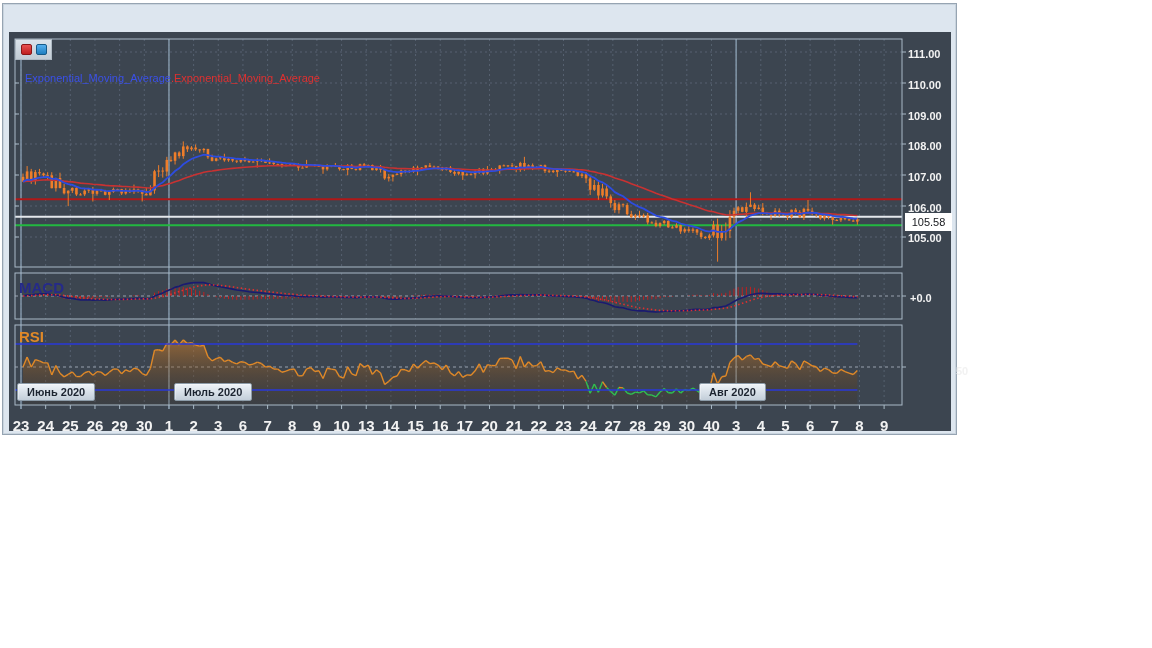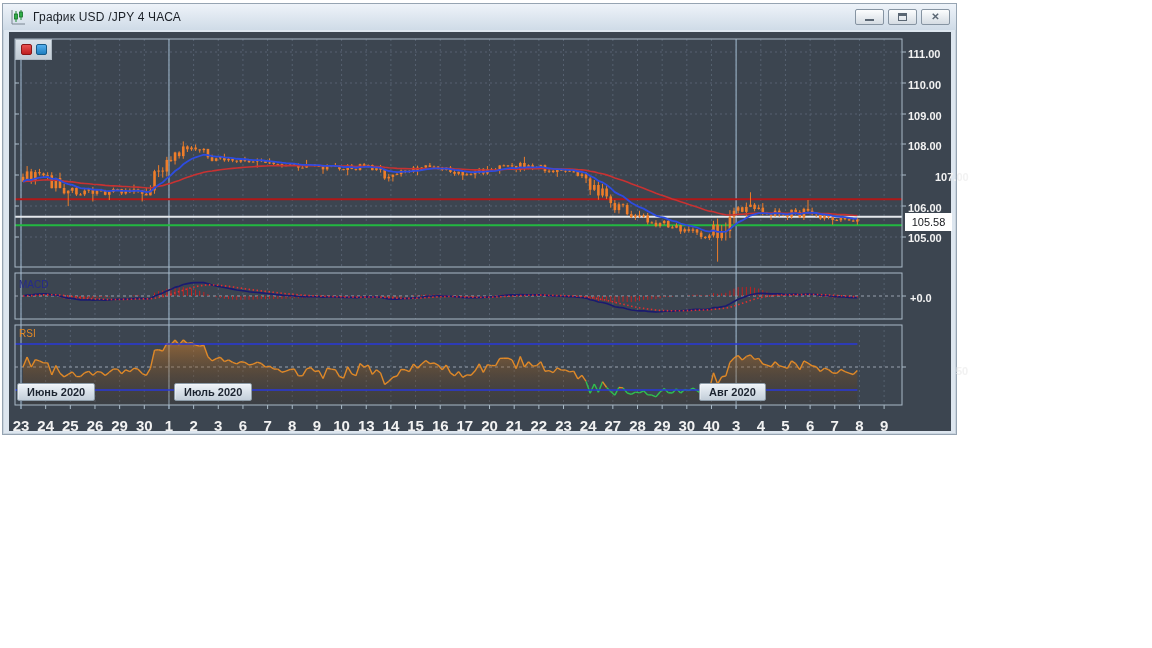--- a/index.html
+++ b/index.html
@@ -45,61 +45,39 @@
   .pr-label { position:absolute; left:905px; width:46px; font-size:11px; font-weight:700; color:#f2f2f2; }
   .axis-side-label { position:absolute; left:907px; font-size:11px; font-weight:700; color:#f2f2f2; }
   .price-box {
     position:absolute; left:902px; top:209px; width:47px; height:18px;
     background:#ffffff; color:#16181c; font-size:11px;
     display:flex; align-items:center; justify-content:center; z-index:4;
   }
   
   .x-label { position:absolute; top:413px; width:25px; text-align:center; font-size:15px; font-weight:700; color:#f2f2f2; }
   
-  .panel-label { position:absolute; font-size:10px; font-weight:400; z-index:2; }
+  .panel-label { position:absolute; font-size:15px; font-weight:700; z-index:2; }
   .macd-label { left:16px; top:275px; color:#252a8a; }
   .rsi-label  { left:16px; top:327px; color:#e08928; }
   
   .month-badge {
     position:absolute; top:379px; height:18px; z-index:5;
     background:linear-gradient(#eff4f9,#c3ced9); border:1px solid #8d9ca9; border-radius:2px;
     font-size:11px; font-weight:700; color:#1c2430;
     display:flex; align-items:center; padding:0 9px;
     box-shadow:1px 1px 0 rgba(255,255,255,.35) inset;
   }
   .badge-jun { left:14px; }
   .badge-jul { left:171px; }
   .badge-aug { left:696px; }
 </style>
 </head>
 <body>
 
 <div class="window">
-  <div class="titlebar">
-    <svg class="title-icon" viewBox="0 0 18 18">
-      <line x1="3" y1="2" x2="3" y2="16" stroke="#7a8692" stroke-width="1"></line>
-      <line x1="3" y1="16" x2="16" y2="16" stroke="#7a8692" stroke-width="1"></line>
-      <line x1="7" y1="3" x2="7" y2="14" stroke="#1c8a30" stroke-width="1"></line>
-      <rect x="5.5" y="6" width="3" height="5" fill="#2fae46" stroke="#156f26" stroke-width="0.8"></rect>
-      <line x1="12" y1="2" x2="12" y2="12" stroke="#1c8a30" stroke-width="1"></line>
-      <rect x="10.5" y="4" width="3" height="5" fill="#2fae46" stroke="#156f26" stroke-width="0.8"></rect>
-    </svg>
-    <span class="title-text">График USD /JPY  4 ЧАСА</span>
-    <div class="win-controls">
-      <div class="win-btn">
-          <span class="glyph-min"></span>
-        </div>
-      <div class="win-btn">
-          <span class="glyph-restore"></span>
-        </div>
-      <div class="win-btn">
-          <span class="glyph-close">✕</span>
-        </div>
-    </div>
-  </div>
 
   <div class="chart-area">
     <svg class="chart-svg" id="chart-svg" width="942" height="399">
         <defs>
           <clipPath id="cm">
             <rect x="6" y="7" width="887" height="228"></rect>
           </clipPath>
           <clipPath id="cd2">
             <rect x="6" y="241" width="887" height="46"></rect>
           </clipPath>
@@ -1072,30 +1050,31 @@
         <line x1="6" y1="174" x2="10" y2="174" stroke="#a9bac7" stroke-width="1"></line>
         <line x1="893" y1="205" x2="897" y2="205" stroke="#a9bac7" stroke-width="1"></line>
         <line x1="6" y1="205" x2="10" y2="205" stroke="#a9bac7" stroke-width="1"></line>
         <line x1="893" y1="264" x2="897" y2="264" stroke="#a9bac7" stroke-width="1"></line>
         <line x1="893" y1="335" x2="897" y2="335" stroke="#a9bac7" stroke-width="1"></line>
       </svg>
     <div class="legend-buttons">
       <span class="sq sq-red"></span>
       <span class="sq sq-blue"></span>
     </div>
+    <div class="legend-text"><span class="legend-fast">Exponential_Moving_Average</span><span class="legend-slow">.Exponential_Moving_Average</span></div>
     <span class="panel-label macd-label" style="position:absolute;left:10px;top:247px;">MACD</span>
     <span class="panel-label rsi-label" style="position:absolute;left:10px;top:296px;">RSI</span>
   </div>
 
   <div id="price-axis">
       <span class="pr-label" style="top: 44px;">111.00</span>
       <span class="pr-label" style="top: 75px;">110.00</span>
       <span class="pr-label" style="top: 106px;">109.00</span>
       <span class="pr-label" style="top: 136px;">108.00</span>
-      <span class="pr-label" style="top: 167px; margin-left: 27px;">107.00</span>
+      <span class="pr-label" style="top: 167px;">107.00</span>
       <span class="pr-label" style="top: 198px;">106.00</span>
       <span class="pr-label" style="top: 228px;">105.00</span>
     </div>
   <div id="x-axis">
       <span class="x-label" style="left: 5.5px;">23</span>
       <span class="x-label" style="left: 30.16px;">24</span>
       <span class="x-label" style="left: 54.82px;">25</span>
       <span class="x-label" style="left: 79.48px;">26</span>
       <span class="x-label" style="left: 104.14px;">29</span>
       <span class="x-label" style="left: 128.8px;">30</span>

